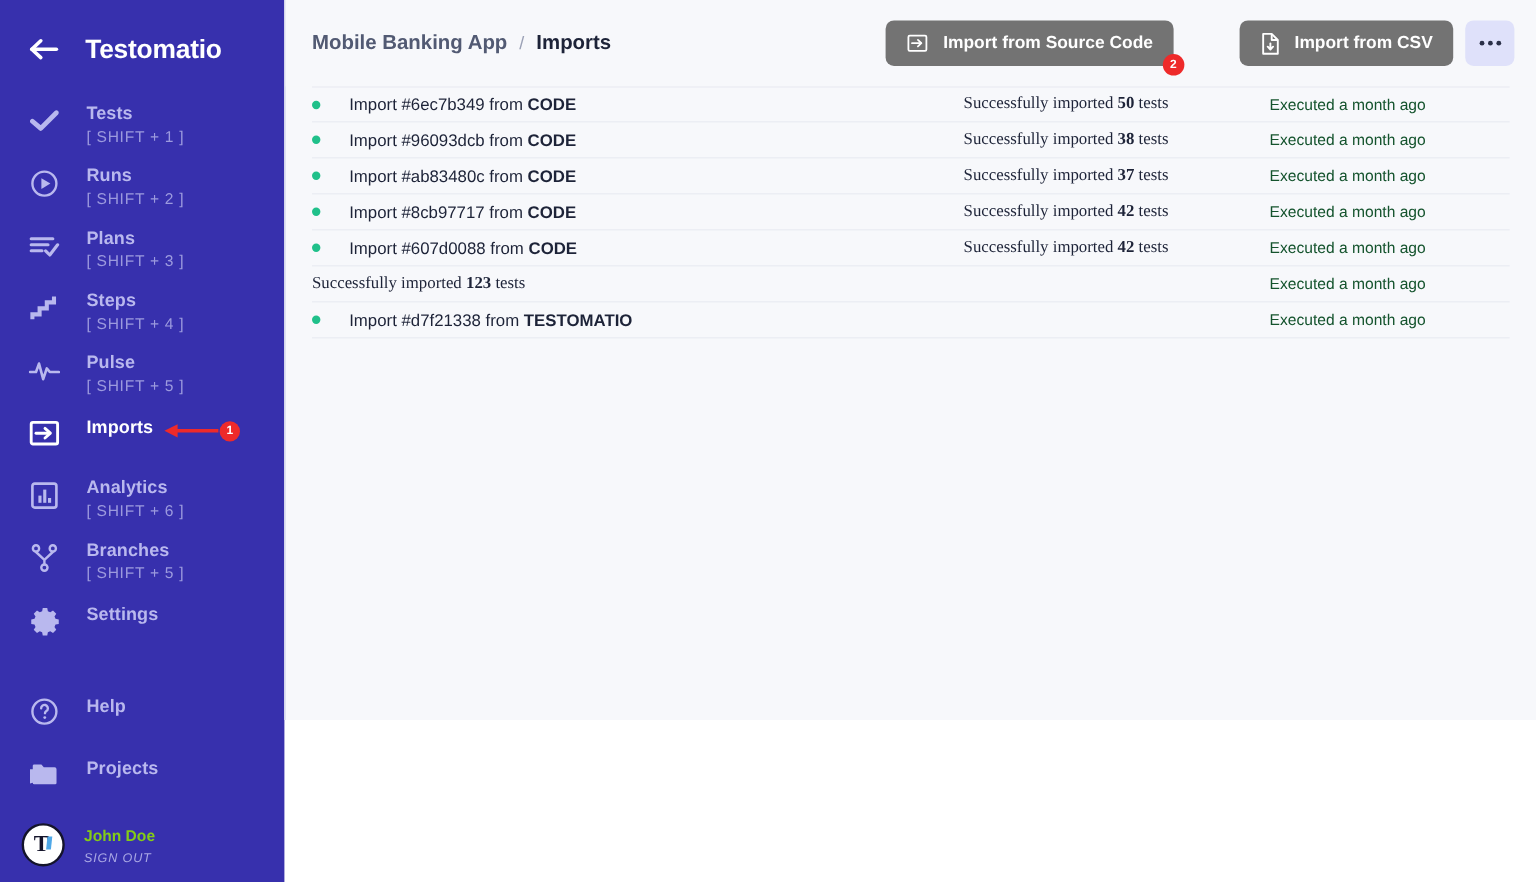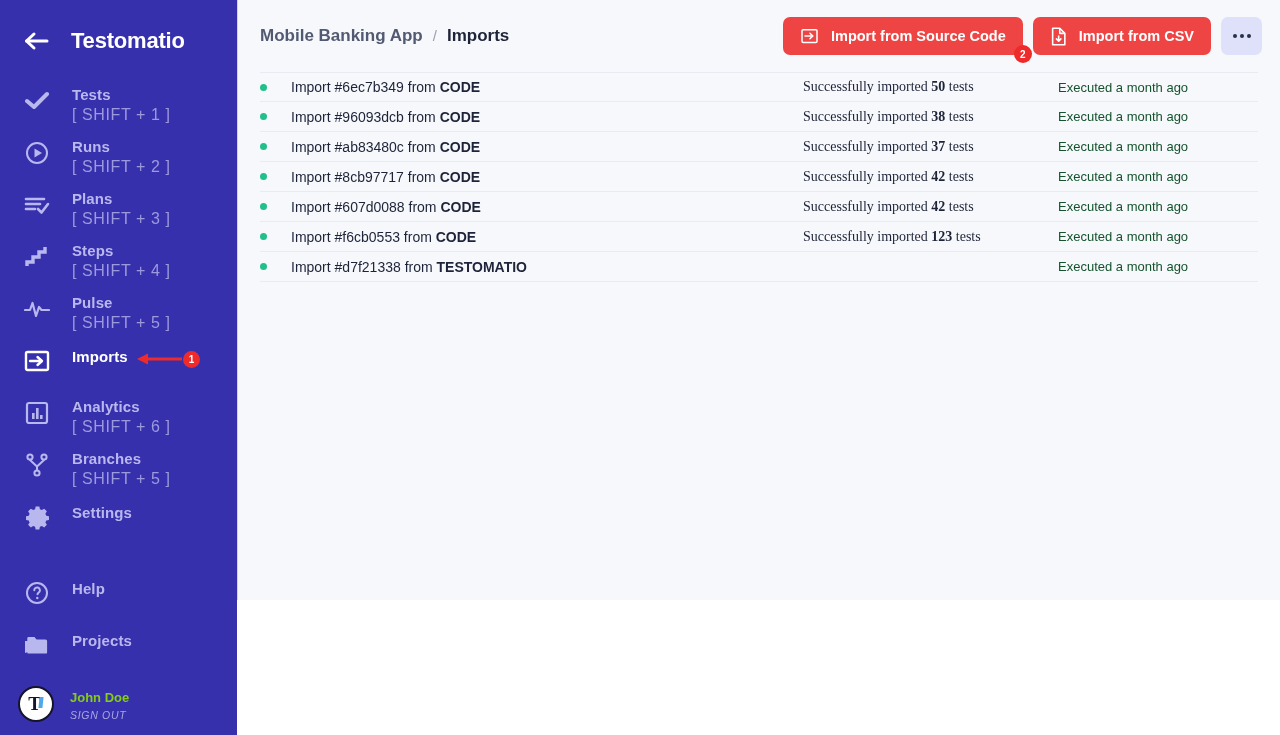--- a/index.html
+++ b/index.html
@@ -43,21 +43,21 @@
     display: flex; align-items: center; justify-content: center;
     margin-top: 4px;
   }
   .nav-txt { padding-top: 5px; line-height: 1.0; }
   .nav-label {
     font-size: 15px; font-weight: bold; color: #b9b8ee;
     display: block; letter-spacing: 0.1px;
   }
   .nav-item.active .nav-label { color: #ffffff; }
   .nav-hint {
-    font-size: 16px; color: #9c9ade; display: block;
+    font-size: 13px; color: #9c9ade; display: block;
     margin-top: 5px; letter-spacing: 0.6px; text-align: right;
   }
   .nav-gap { height: 24px; }
   .nav-item.no-hint .nav-txt { padding-top: 7px; }
 
   
   .annot {
     position: absolute; left: 136px; top: 350px;
     display: flex; align-items: center; height: 18px;
   }
@@ -112,21 +112,21 @@
   .crumb-cur { font-size: 17px; font-weight: bold; color: #1d2338; }
 
   .btn {
     display: flex; align-items: center; gap: 12px;
     height: 38px; padding: 0 17px;
     border-radius: 7px; border: none; cursor: pointer;
     font-size: 14.5px; font-weight: bold;
     font-family: "Liberation Sans", sans-serif;
     position: relative;
   }
-  .btn-primary { background: #ef4444; color: #ffffff; }
+  .btn-primary { background: #737373; color: #ffffff; margin-left: 45px; }
   .btn-icon { display: flex; align-items: center; }
   .btn-more {
     background: #dfe1fa; color: #2b3048;
     width: 41px; height: 38px; padding: 0;
     justify-content: center; border-radius: 7px;
     cursor: pointer; border: none;
     display: flex; align-items: center;
   }
   .dots { display: flex; gap: 3px; }
   .dots i { width: 4px; height: 4px; border-radius: 50%; background: #2b3048; display: block; }
@@ -429,24 +429,20 @@
       <div class="row">
         <span class="cell-title">
           <span class="dot"></span>
           <span><span>Import #607d0088 from </span><b>CODE</b></span>
         </span>
         <span class="cell-status"><span>Successfully imported </span><b>42</b><span> tests</span></span>
         <span class="cell-time">Executed a month ago</span>
       </div>
 
       <div class="row">
-        <span class="cell-title">
-          <span class="dot"></span>
-          <span><span>Import #f6cb0553 from </span><b>CODE</b></span>
-        </span>
         <span class="cell-status"><span>Successfully imported </span><b>123</b><span> tests</span></span>
         <span class="cell-time">Executed a month ago</span>
       </div>
 
       <div class="row">
         <span class="cell-title">
           <span class="dot"></span>
           <span><span>Import #d7f21338 from </span><b>TESTOMATIO</b></span>
         </span>
         <span class="cell-status"></span>

